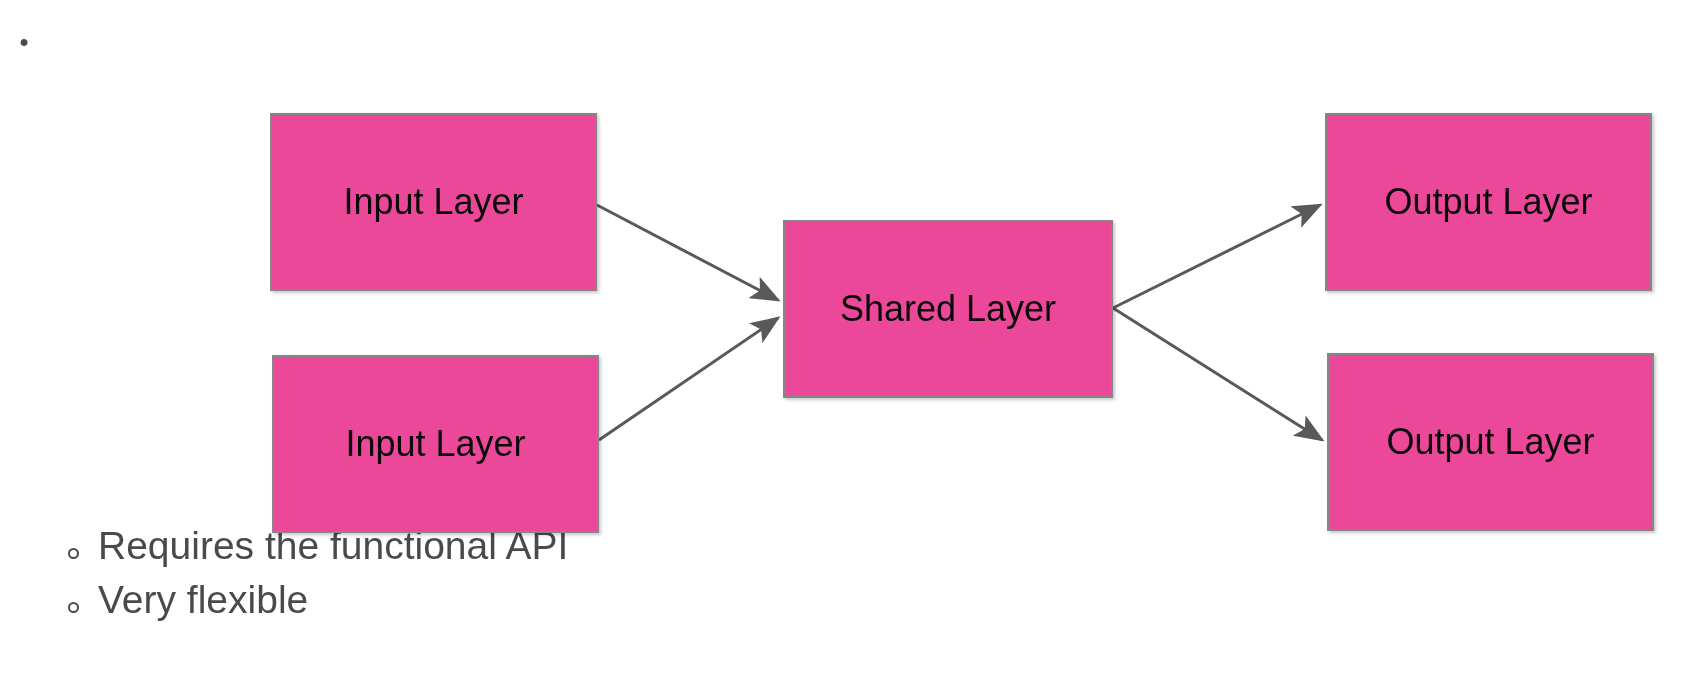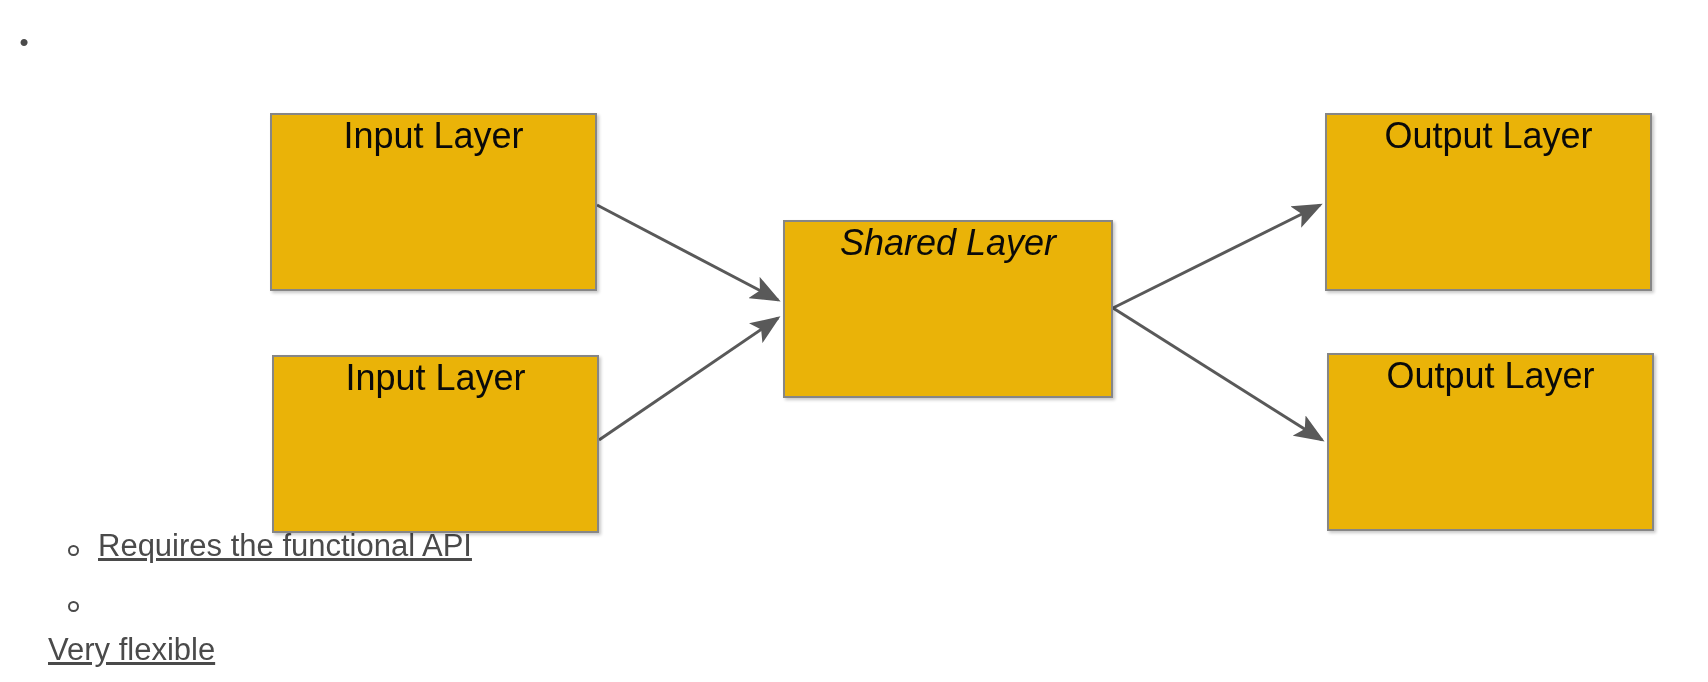--- a/index.html
+++ b/index.html
@@ -33,26 +33,25 @@
   .bullet-l1 .marker {
     width: 48px;
     text-align: center;
     font-size: 26px;
     line-height: 40px;
     color: #4a4a4a;
     flex: 0 0 48px;
   }
   .bullet-l2 {
     left: 48px;
-    font-size: 31px;
+    font-size: 39px;
     line-height: 38px;
-    text-decoration: underline;
   }
   .bullet-l2.row-a { top: 527px; }
-  .bullet-l2.row-b { top: 581px; flex-direction: column; }
+  .bullet-l2.row-b { top: 581px; }
   .bullet-l2 .marker {
     width: 50px;
     flex: 0 0 50px;
     display: flex;
     align-items: center;
     justify-content: center;
     height: 38px;
   }
   .hollow-dot {
     display: block;
@@ -67,34 +66,34 @@
   #diagram {
     position: absolute;
     left: 0;
     top: 0;
     width: 1708px;
     height: 682px;
   }
   .node {
     position: absolute;
     box-sizing: border-box;
-    background: #eab308;
+    background: #ec4899;
     border: 2px solid #868686;
     box-shadow: 2px 2px 3px rgba(0,0,0,0.22);
     display: flex;
-    align-items: flex-start;
+    align-items: center;
     justify-content: center;
     color: #0a0a0a;
     font-size: 36px;
     font-family: "Liberation Sans", sans-serif;
     letter-spacing: 0px;
   }
   #node-input-1 { left: 270px; top: 113px; width: 327px; height: 178px; }
   #node-input-2 { left: 272px; top: 355px; width: 327px; height: 178px; }
-  #node-shared  { left: 783px; top: 220px; width: 330px; height: 178px; font-style: italic; }
+  #node-shared  { left: 783px; top: 220px; width: 330px; height: 178px; }
   #node-output-1{ left: 1325px; top: 113px; width: 327px; height: 178px; }
   #node-output-2{ left: 1327px; top: 353px; width: 327px; height: 178px; }
 
   svg.edges {
     position: absolute;
     left: 0;
     top: 0;
     width: 1708px;
     height: 682px;
     pointer-events: none;

